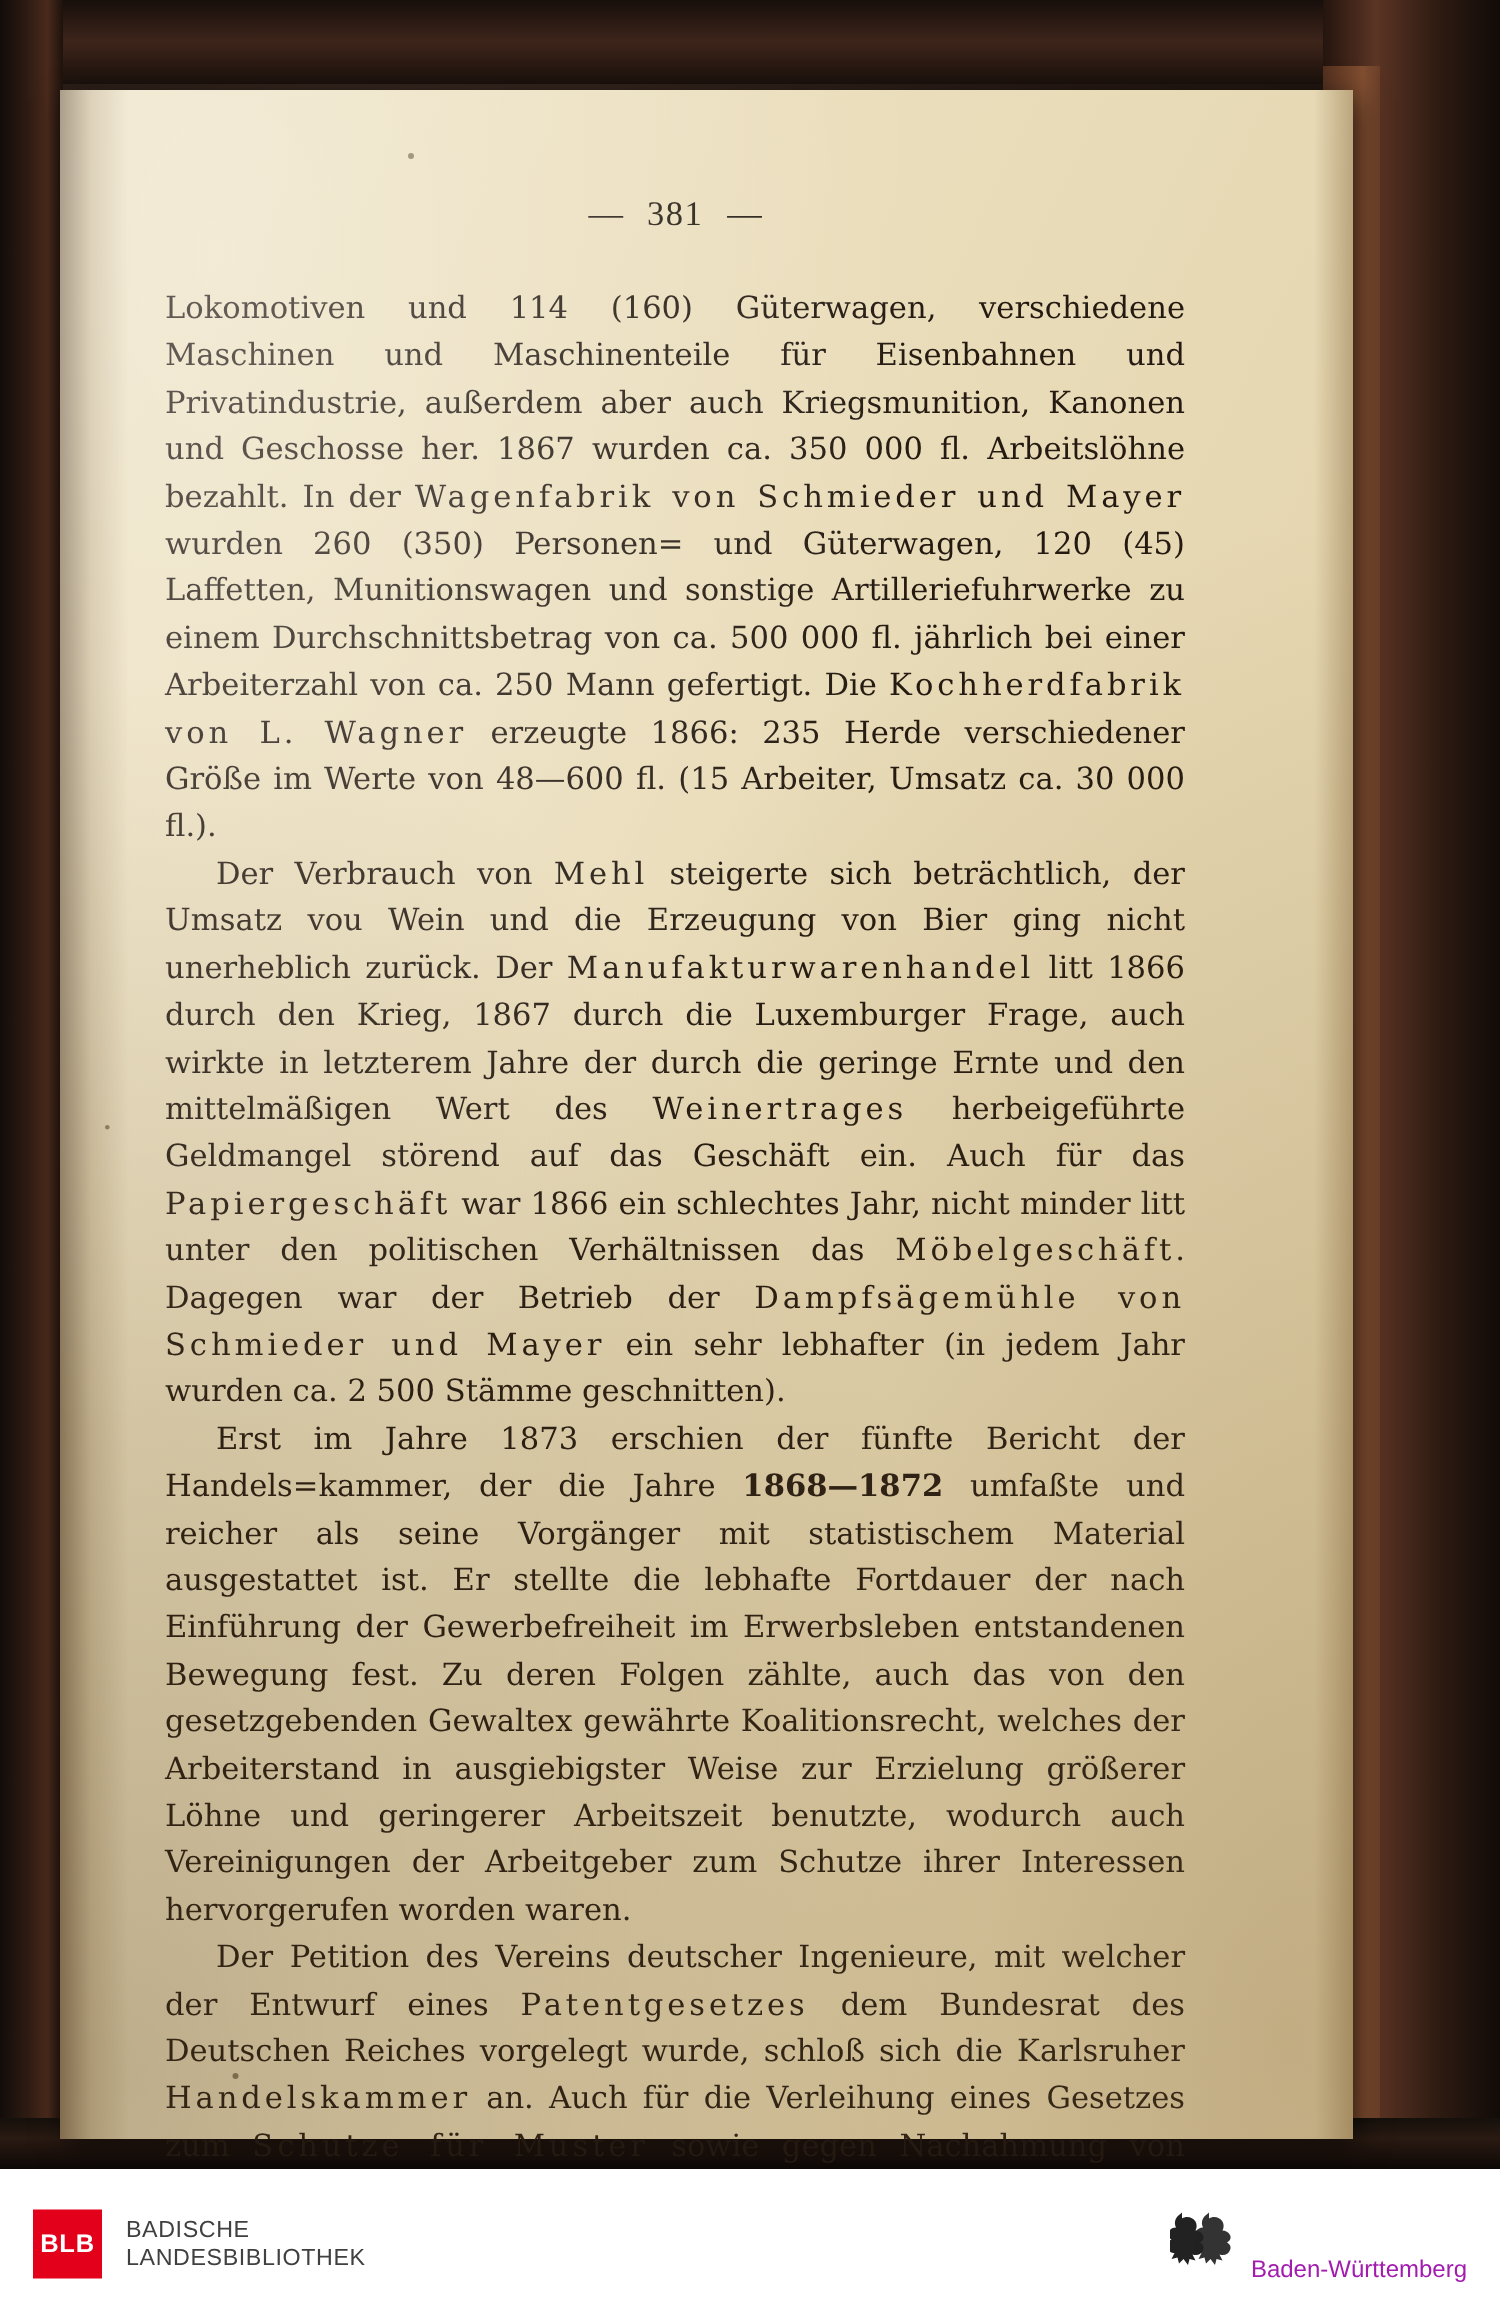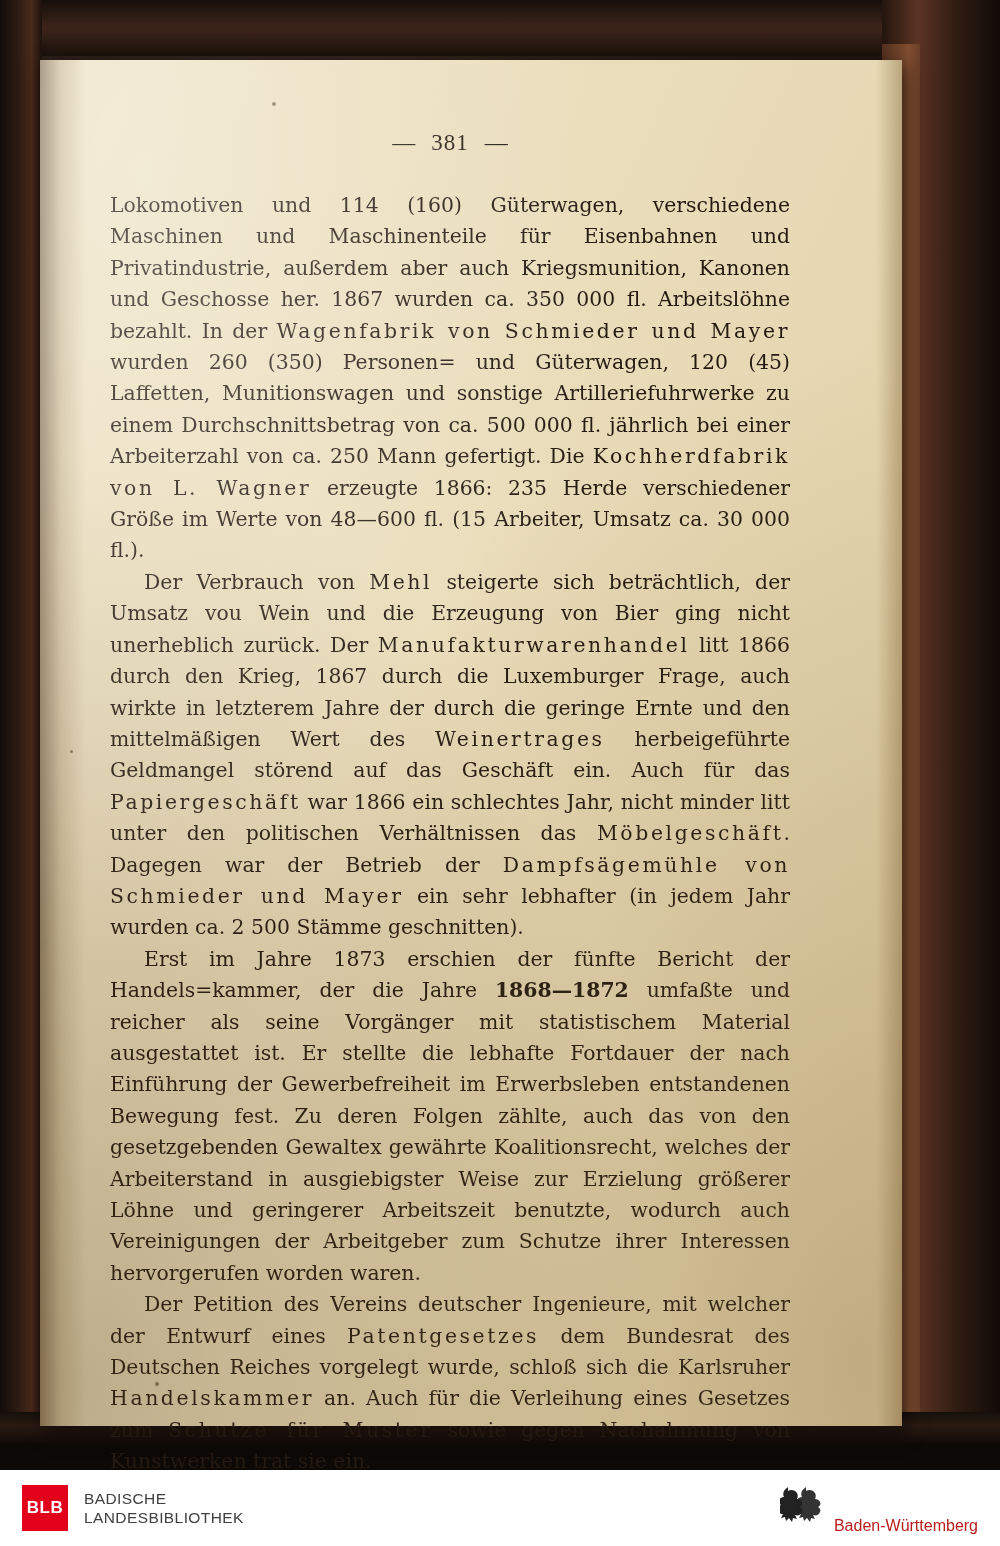--- a/index.html
+++ b/index.html
@@ -122,21 +122,21 @@
   
   .fraktur {
     font-family: "DejaVu Serif", serif;
     font-synthesis: none;
   }
 
   
   .footer {
     position: absolute;
     left: 0; bottom: 0;
-    width: 1000px; height: 76px;
+    width: 1000px; height: 100px;
     background: #ffffff;
     display: flex;
     align-items: center;
     justify-content: space-between;
     padding: 0 22px;
   }
   .blb-left { display: flex; align-items: center; gap: 16px; }
   .blb-logo {
     width: 46px; height: 46px;
     background: #e2001a;
@@ -151,21 +151,21 @@
     font-family: "Liberation Sans", sans-serif;
     font-size: 15.5px;
     line-height: 19px;
     color: #404040;
     letter-spacing: .4px;
   }
   .bw-right { display: flex; align-items: center; gap: 12px; }
   .bw-label {
     font-family: "Liberation Sans", sans-serif;
     font-size: 16px;
-    color: #b91c1c;
+    color: #a21caf;
     margin-top: 36px;
   }
   .bw-crest { width: 42px; height: 46px; display: block; }
 </style>
 </head>
 <body>
 
 <div class="scan-bg">
   <div class="cover-top"></div>
   <div class="cover-left"></div>

